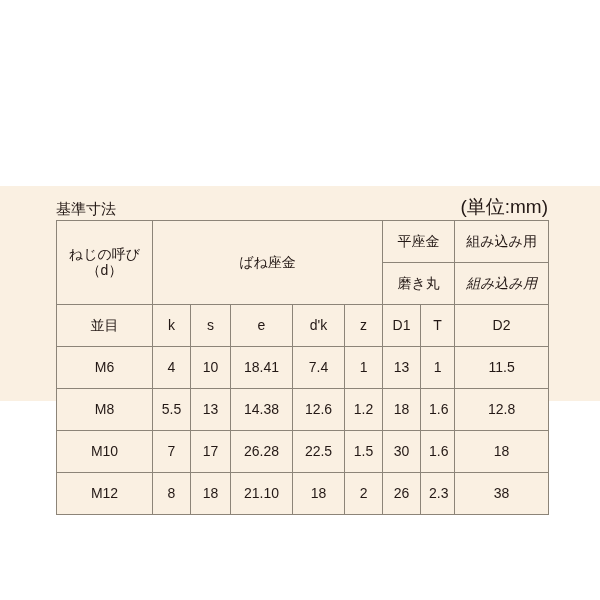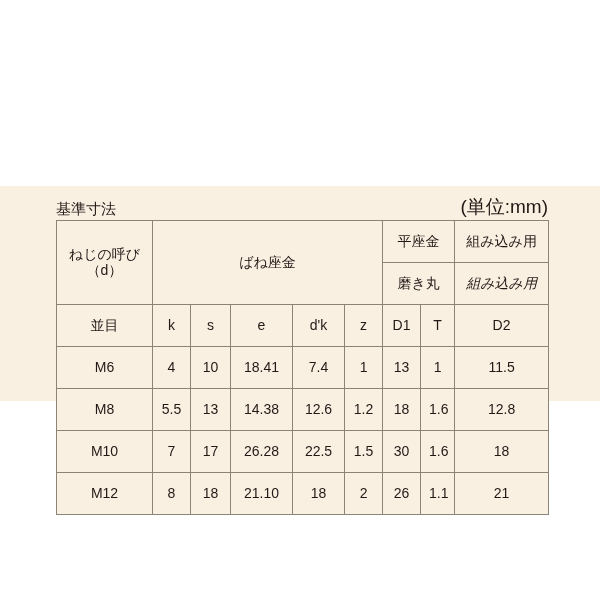--- a/index.html
+++ b/index.html
@@ -165,19 +165,19 @@
           <td>18</td>
         </tr>
         <tr>
           <td class="name">M12</td>
           <td>8</td>
           <td>18</td>
           <td>21.10</td>
           <td>18</td>
           <td>2</td>
           <td>26</td>
-          <td>1.1</td>
-          <td>21</td>
+          <td>2.3</td>
+          <td>38</td>
         </tr>
       </tbody>
     </table>
   </div>
 </div>
 
 </body></html>

